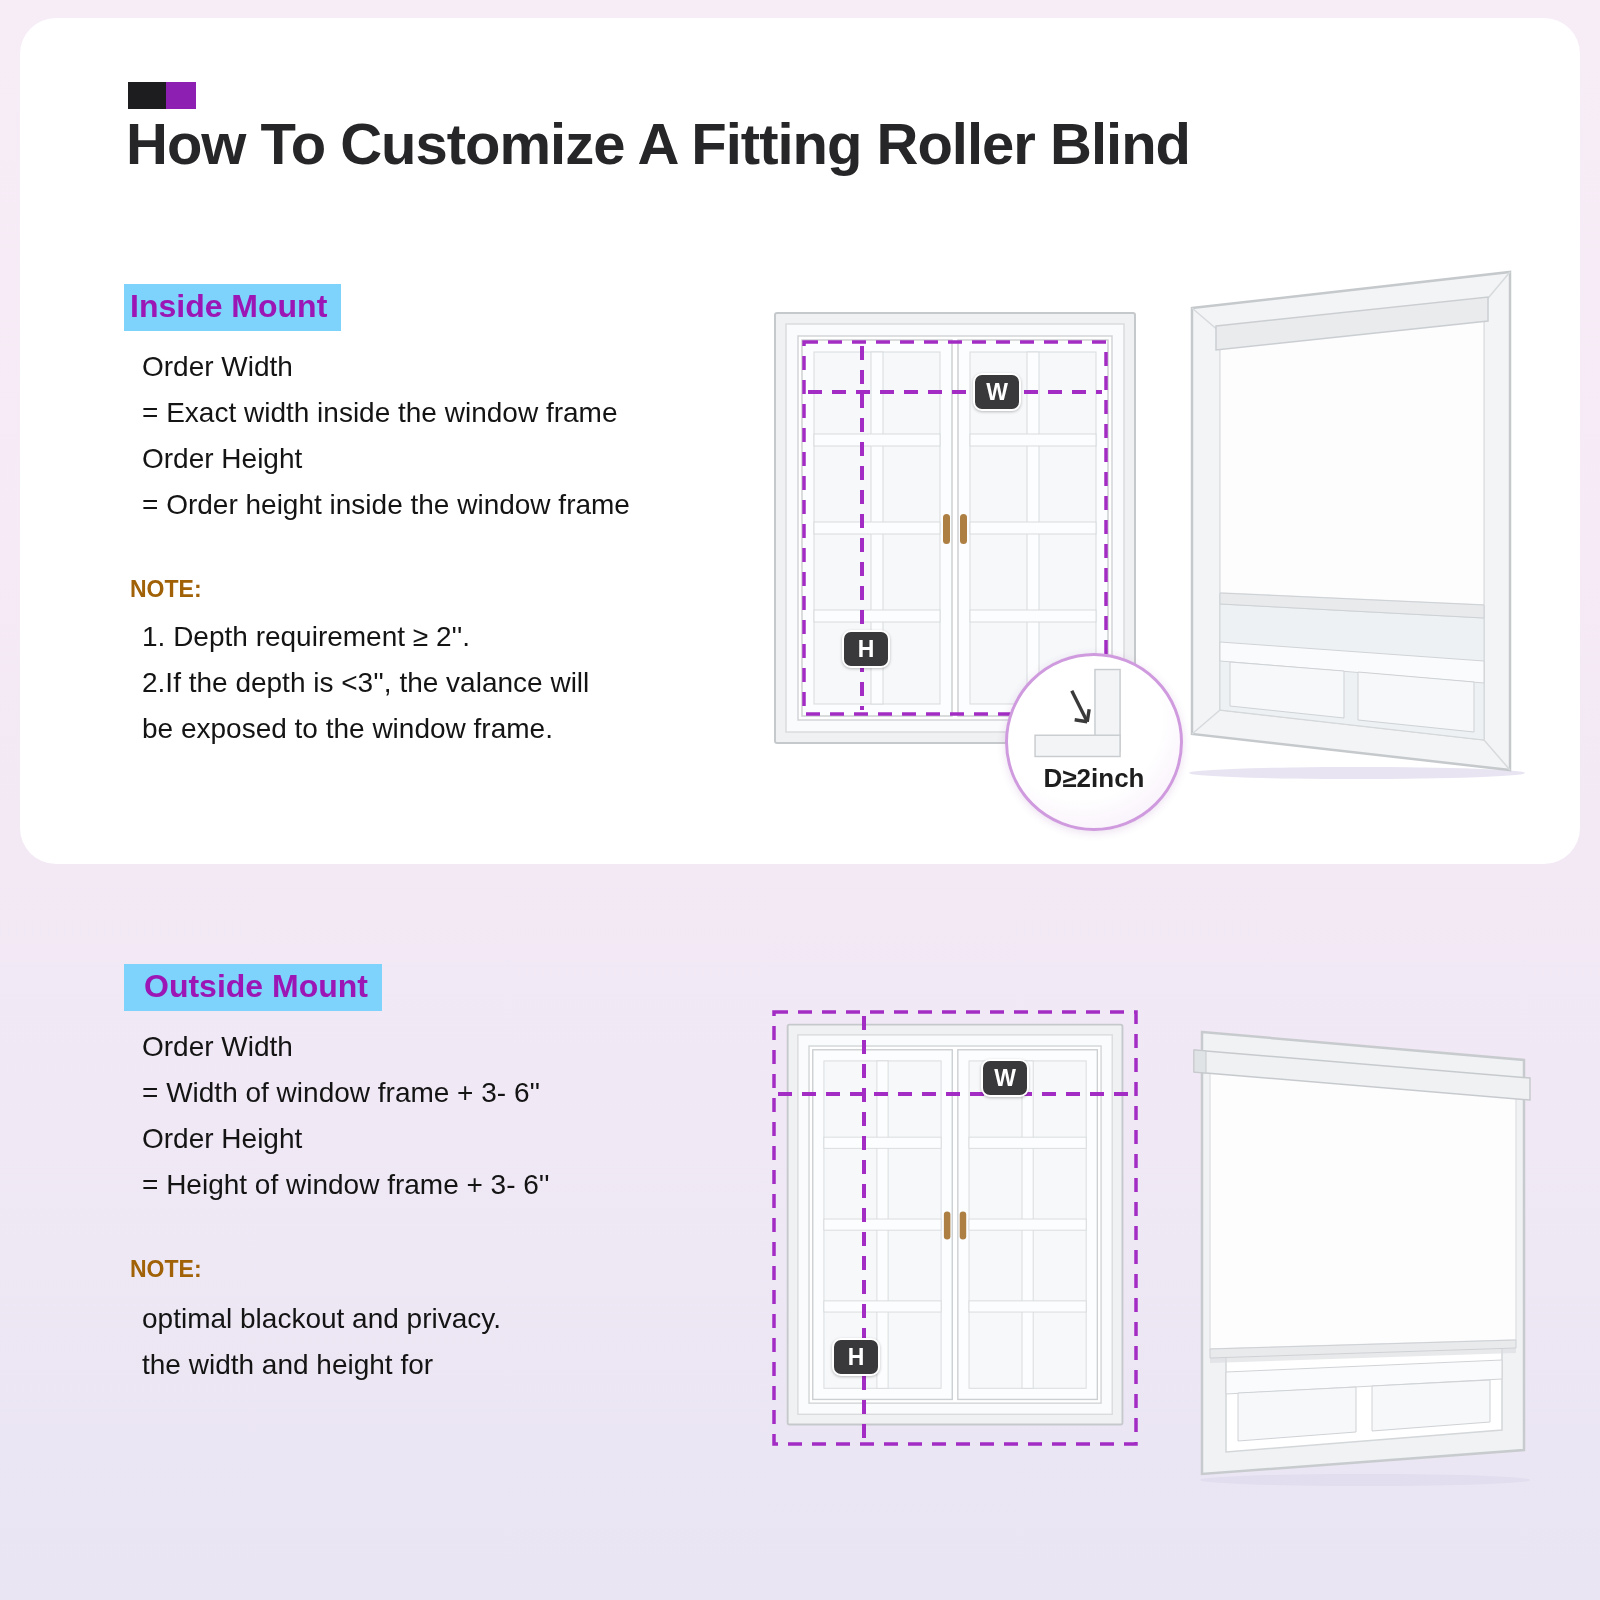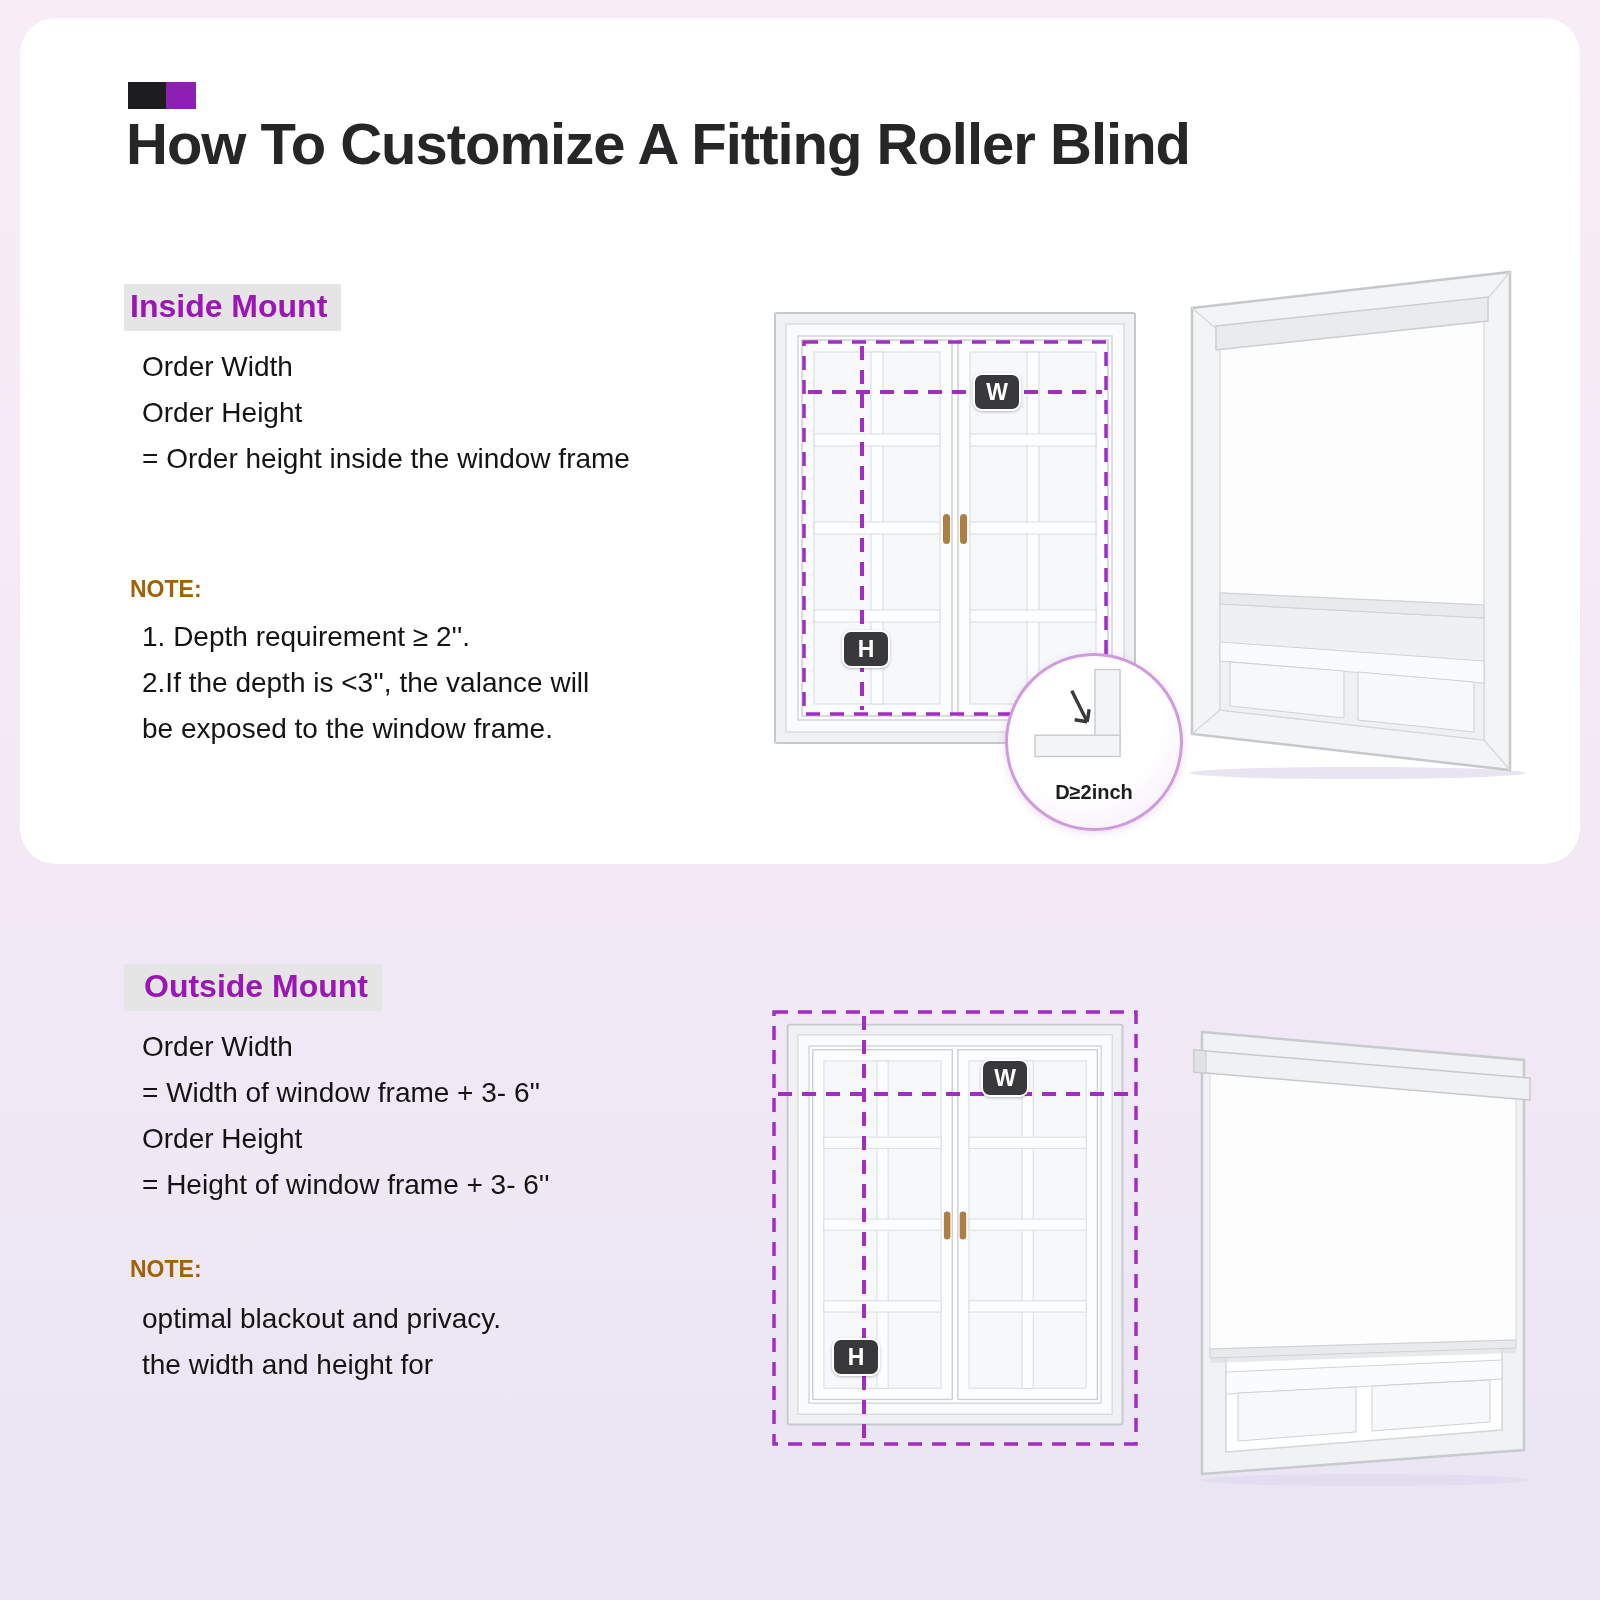--- a/index.html
+++ b/index.html
@@ -13,40 +13,40 @@
   }
   .page { position:absolute; left:0; top:0; width:1600px; height:1600px;text-decoration:underline; }
   .card { position:absolute; left:20px; top:18px; width:1560px; height:846px;
           background:#ffffff; border-radius:36px; }
   .accent-squares { position:absolute; left:128px; top:82px; display:flex; z-index:2; }
   .sq-black { width:38px; height:27px; background:#1d1d1f; }
   .sq-purple { width:30px; height:27px; background:#8e1fb3; }
   .title { position:absolute; left:126px; top:110px; font-size:58px; font-weight:800;
            color:#262628; letter-spacing:-1px; z-index:2; white-space:nowrap; }
   .section-heading { position:absolute; display:inline-block; font-size:32px; font-weight:700;
-           color:#9b16b5; padding:4px 14px 6px 6px; z-index:2; background:#e5e5e5; }
+           color:#9b16b5; padding:4px 14px 6px 6px; z-index:2; background:#7dd3fc; }
   .heading-inside  { left:124px; top:284px; }
   .heading-outside { left:124px; top:964px;padding-left:20px; }
   .body-lines { position:absolute; left:142px; font-size:28px; color:#141414; z-index:2; }
   .body-lines div { height:46px; line-height:46px; white-space:nowrap; }
   .note-label { position:absolute; left:130px; font-size:23px; font-weight:800;
                 color:#a16207; z-index:2; }
   .illus { position:absolute; z-index:2; }
   .illus svg { width:100%; height:100%; display:block; }
   .badge { position:absolute; width:48px; height:38px; background:#39393b;
            border:2px solid #ffffff; border-radius:9px; color:#ffffff; font-weight:700;
            font-size:23px; display:flex; align-items:center; justify-content:center;
            box-shadow:0 1px 3px rgba(0,0,0,0.25); }
   .callout { position:absolute; left:1005px; top:653px; width:178px; height:178px;
              border-radius:50%; border:3px solid #cf9ade; z-index:5;
              background: radial-gradient(circle at 42% 36%, #ffffff 55%, #f4e6f8 100%);
              box-shadow:0 2px 8px rgba(120,40,150,0.15); }
   .callout svg { width:100%; height:100%; display:block; }
-  .callout-text { position:absolute; left:0; right:0; bottom:24px; text-align:center;
-                  font-size:20px; font-weight:600; color:#1e1e1e; }
+  .callout-text { position:absolute; left:0; right:0; bottom:34px; text-align:center;
+                  font-size:26px; font-weight:600; color:#1e1e1e; }
   .hidden-defs { position:absolute; width:0; height:0; overflow:hidden; }
 </style>
 </head>
 <body>
 
 <svg class="hidden-defs" aria-hidden="true">
   <defs>
     <g id="window-base">
       <rect x="5" y="5" width="360" height="430" rx="2" fill="#f0f1f3" stroke="#c6c9cb" stroke-width="2"></rect>
       <rect x="16" y="16" width="338" height="408" fill="#fafbfc" stroke="#d9dbdd" stroke-width="1.5"></rect>
@@ -77,20 +77,21 @@
     <div class="sq-black"></div>
     <div class="sq-purple"></div>
   </div>
 
   <h1 class="title">How To Customize A Fitting Roller Blind</h1>
 
   <div class="section-heading heading-inside">Inside Mount</div>
 
   <div class="body-lines" style="top:344px">
     <div>Order Width</div>
+    <div>= Exact width inside the window frame</div>
     <div>Order Height</div>
     <div>= Order height inside the window frame</div>
   </div>
 
   <div class="note-label" style="top:576px">NOTE:</div>
 
   <div class="body-lines" style="top:614px">
     <div>1. Depth requirement ≥ 2''.</div>
     <div>2.If the depth is &lt;3'', the valance will</div>
     <div>be exposed to the window frame.</div>

